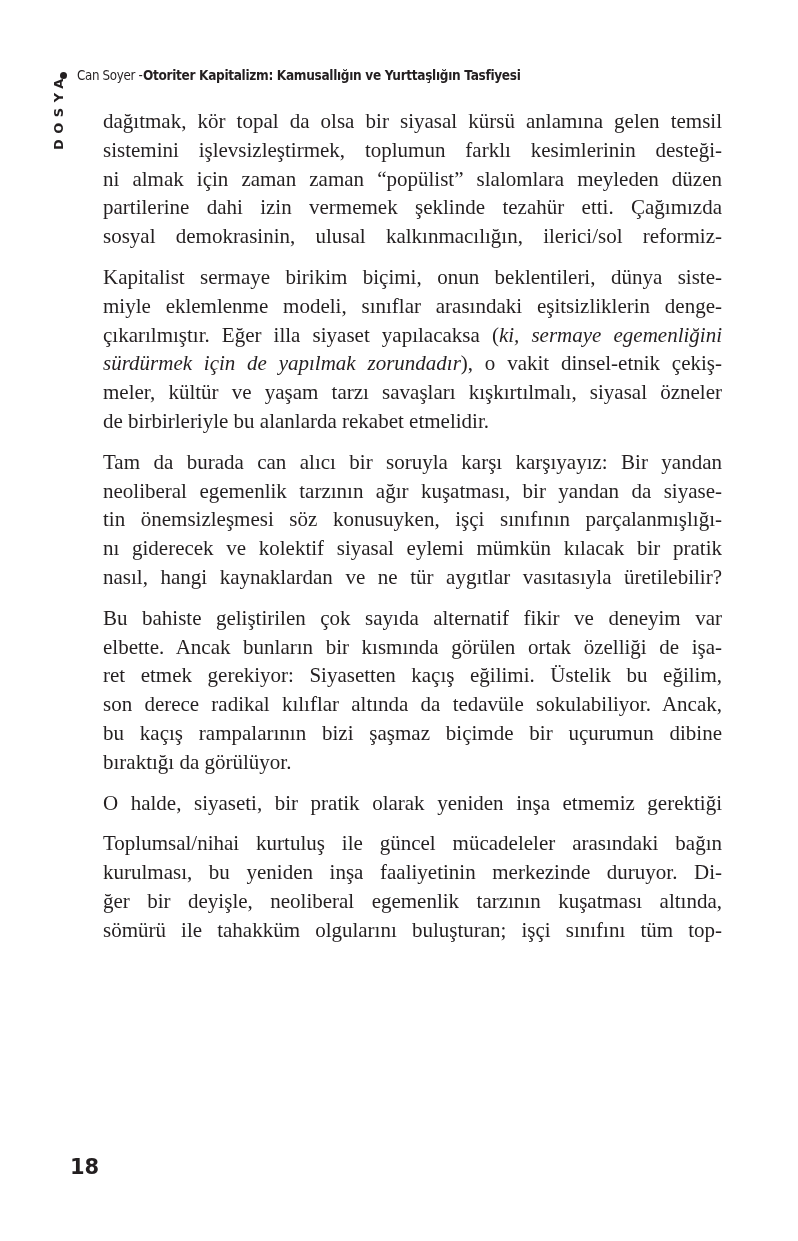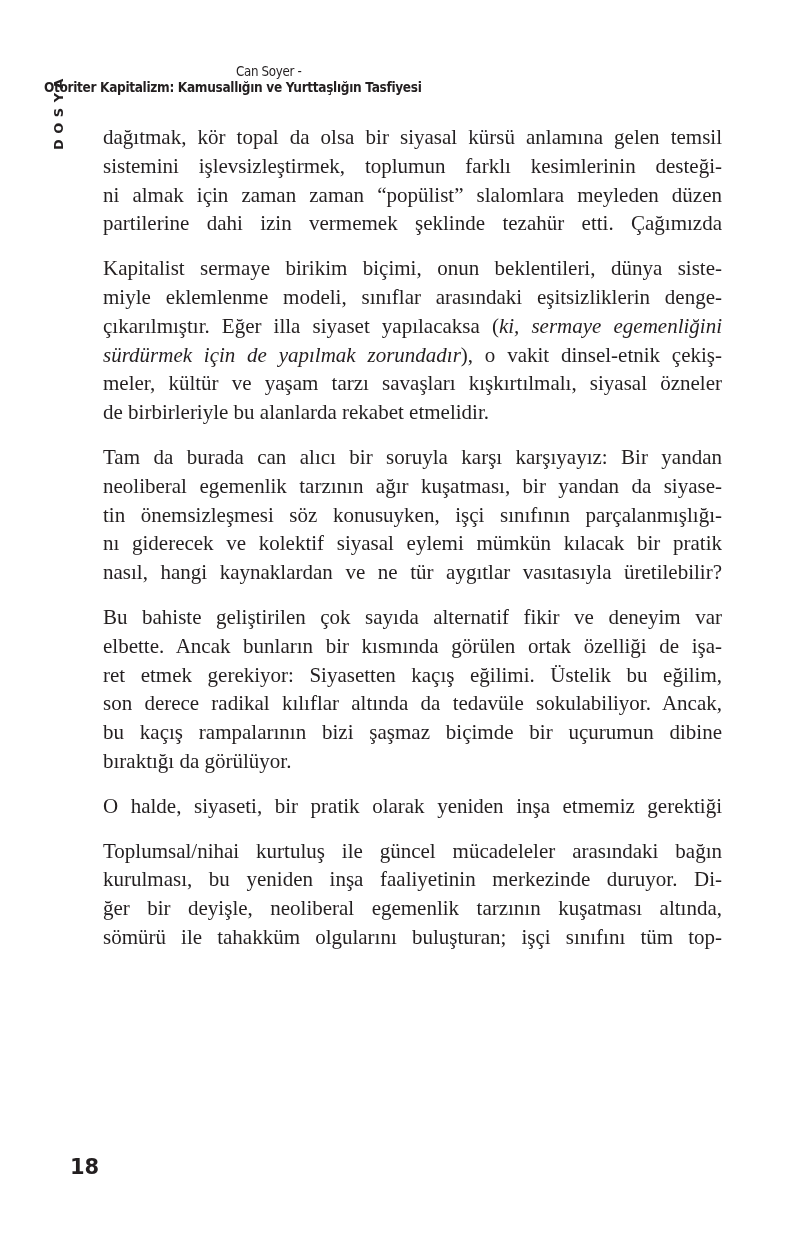--- a/index.html
+++ b/index.html
@@ -1,26 +1,26 @@
 <!DOCTYPE html>
 <html><head>
 <meta charset="utf-8">
 <style>
   html, body { margin: 0; padding: 0; background: #ffffff; }
   body { width: 798px; height: 1241px; position: relative; overflow: hidden; color: #231f20; }
   .header { position: absolute; left: 58px; top: 63px; height: 24px; display: flex; align-items: center;
-    font-family: "DejaVu Sans", sans-serif; font-size: 14.5px; letter-spacing: -0.4px; white-space: nowrap; flex-direction: column; }
+    font-family: "DejaVu Sans", sans-serif; font-size: 14.5px; letter-spacing: -0.4px; white-space: nowrap; }
   .bullet { width: 7px; height: 7px; border-radius: 50%; background: #231f20; margin: 0 10px 0 2px; }
   .author { font-weight: normal; transform: scaleX(0.82); transform-origin: left center; display: inline-block; }
   .title { font-weight: bold; transform: scaleX(0.84); transform-origin: left center; display: inline-block; margin-left: -14px; }
   .section-label { position: absolute; left: 51px; top: 150px; transform-origin: left top; transform: rotate(-90deg);
     font-family: "DejaVu Sans", sans-serif; font-weight: bold; font-size: 13px; letter-spacing: 5.5px; white-space: nowrap; }
   .body-text { position: absolute; left: 103px; top: 107px; width: 619px;
     font-family: "Liberation Serif", serif; font-size: 21px; line-height: 28.8px; color: #231f20; }
-  .para { margin: 16px 0 12px 0; }
+  .para { margin: 0 0 12px 0; }
   .line { display: block; text-align: justify; text-align-last: justify; white-space: nowrap; height: 28.8px; }
   .line.last { text-align-last: left; }
   .line span { white-space: normal; }
   .page-number { position: absolute; left: 42px; top: 1155px; font-family: "DejaVu Sans", sans-serif;
     font-weight: bold; font-size: 21px; color: #231f20; margin-left: 28px; }
   em { font-style: italic; }
 </style>
 </head>
 <body>
 
@@ -32,20 +32,21 @@
 
 <div class="section-label">DOSYA</div>
 
 <div class="body-text">
 
   <div class="para">
     <span class="line"><span>dağıtmak, kör topal da olsa bir siyasal kürsü anlamına gelen temsil</span></span>
     <span class="line"><span>sistemini işlevsizleştirmek, toplumun farklı kesimlerinin desteği-</span></span>
     <span class="line"><span>ni almak için zaman zaman “popülist” slalomlara meyleden düzen</span></span>
     <span class="line"><span>partilerine dahi izin vermemek şeklinde tezahür etti. Çağımızda</span></span>
+    <span class="line"><span>sosyal demokrasinin, ulusal kalkınmacılığın, ilerici/sol reformiz-</span></span>
   </div>
 
   <div class="para">
     <span class="line"><span>Kapitalist sermaye birikim biçimi, onun beklentileri, dünya siste-</span></span>
     <span class="line"><span>miyle eklemlenme modeli, sınıflar arasındaki eşitsizliklerin denge-</span></span>
     <span class="line"><span><span>çıkarılmıştır. Eğer illa siyaset yapılacaksa (</span><em>ki, sermaye egemenliğini</em></span></span>
     <span class="line"><span><em>sürdürmek için de yapılmak zorundadır</em><span>), o vakit dinsel-etnik çekiş-</span></span></span>
     <span class="line"><span>meler, kültür ve yaşam tarzı savaşları kışkırtılmalı, siyasal özneler</span></span>
     <span class="line last"><span>de birbirleriyle bu alanlarda rekabet etmelidir.</span></span>
   </div>

